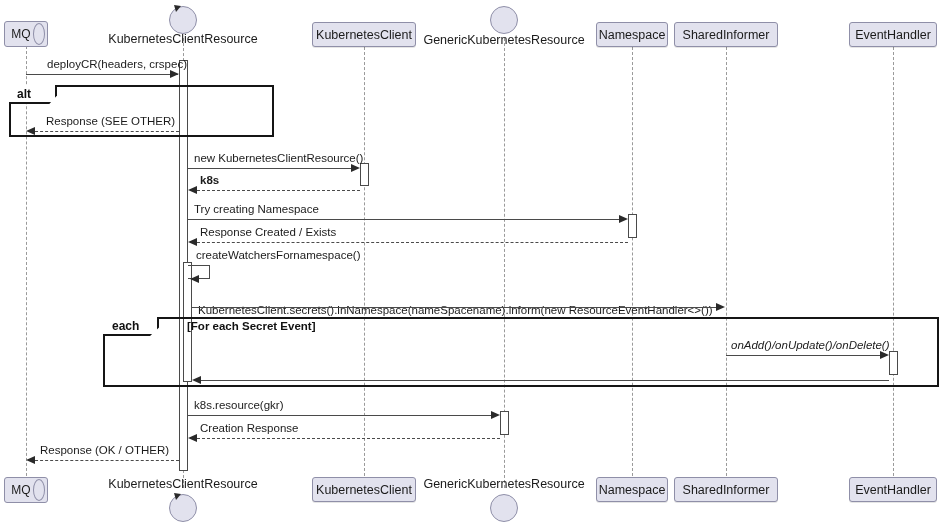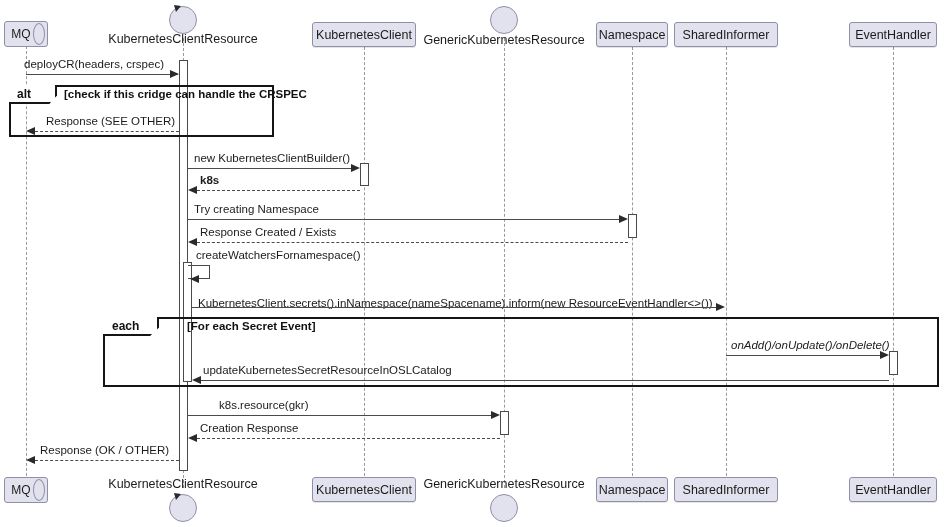--- a/index.html
+++ b/index.html
@@ -124,71 +124,69 @@
     <span>EventHandler</span>
   </div>
 
   <div class="activation" style="left:179px;top:60px;width:9px;height:411px;"></div>
   <div class="activation" style="left:183px;top:262px;width:9px;height:120px;"></div>
   <div class="activation" style="left:360px;top:163px;width:9px;height:23px;"></div>
   <div class="activation" style="left:628px;top:214px;width:9px;height:24px;"></div>
   <div class="activation" style="left:889px;top:351px;width:9px;height:24px;"></div>
   <div class="activation" style="left:500px;top:411px;width:9px;height:24px;"></div>
 
-  <div class="msg-label" style="left:24px;top:58px;">deployCR(headers, crspec)</div>
+  <div class="msg-label" style="left:47px;top:58px;">deployCR(headers, crspec)</div>
   <div class="msg" style="left:26px;top:74px;width:152px;"></div>
   <div class="arrowhead arrow-right" style="left:170px;top:70px;"></div>
 
   <div class="frame" style="left:9px;top:85px;width:265px;height:52px;"></div>
   <div class="frame-tab" style="left:9px;top:85px;width:48px;"></div>
   <div class="frame-tab-label" style="left:17px;top:87px;">alt</div>
-  <div class="frame-cond" style="left:64px;top:88px;">[check if this cridge can handle the CRSPEC</div>
 
   <div class="msg-label" style="left:46px;top:115px;">Response (SEE OTHER)</div>
   <div class="msg dashed" style="left:30px;top:131px;width:149px;"></div>
   <div class="arrowhead arrow-left" style="left:26px;top:127px;"></div>
 
-  <div class="msg-label" style="left:194px;top:152px;">new KubernetesClientBuilder()</div>
+  <div class="msg-label" style="left:194px;top:152px;">new KubernetesClientResource()</div>
   <div class="msg" style="left:188px;top:168px;width:166px;"></div>
   <div class="arrowhead arrow-right" style="left:351px;top:164px;"></div>
 
   <div class="msg-label" style="left:200px;top:174px;font-weight:bold;">k8s</div>
   <div class="msg dashed" style="left:192px;top:190px;width:168px;"></div>
   <div class="arrowhead arrow-left" style="left:188px;top:186px;"></div>
 
   <div class="msg-label" style="left:194px;top:203px;text-align:center;">Try creating Namespace</div>
   <div class="msg" style="left:188px;top:219px;width:434px;"></div>
   <div class="arrowhead arrow-right" style="left:619px;top:215px;"></div>
 
   <div class="msg-label" style="left:200px;top:226px;">Response Created / Exists</div>
   <div class="msg dashed" style="left:192px;top:242px;width:436px;"></div>
   <div class="arrowhead arrow-left" style="left:188px;top:238px;"></div>
 
   <div class="msg-label" style="left:196px;top:249px;">createWatchersFornamespace()</div>
   <div class="selfmsg-box" style="left:188px;top:265px;width:22px;height:14px;"></div>
   <div class="arrowhead arrow-left" style="left:190px;top:275px;"></div>
 
-  <div class="msg-label" style="left:198px;top:297px;text-align:right;">KubernetesClient.secrets().inNamespace(nameSpacename).inform(new ResourceEventHandler&lt;&gt;())</div>
+  <div class="msg-label" style="left:198px;top:304px;text-align:right;">KubernetesClient.secrets().inNamespace(nameSpacename).inform(new ResourceEventHandler&lt;&gt;())</div>
   <div class="msg" style="left:192px;top:307px;width:527px;"></div>
   <div class="arrowhead arrow-right" style="left:716px;top:303px;"></div>
 
   <div class="frame" style="left:103px;top:317px;width:836px;height:70px;"></div>
   <div class="frame-tab" style="left:103px;top:317px;width:56px;"></div>
   <div class="frame-tab-label" style="left:112px;top:319px;">each</div>
   <div class="frame-cond" style="left:173px;top:320px;padding-left:14px;">[For each Secret Event]</div>
 
   <div class="msg-label" style="left:731px;top:339px;font-style:italic;">onAdd()/onUpdate()/onDelete()</div>
   <div class="msg" style="left:726px;top:355px;width:157px;"></div>
   <div class="arrowhead arrow-right" style="left:880px;top:351px;"></div>
 
-  <div class="msg-label" style="left:203px;top:364px;">updateKubernetesSecretResourceInOSLCatalog</div>
   <div class="msg" style="left:196px;top:380px;width:693px;"></div>
   <div class="arrowhead arrow-left" style="left:192px;top:376px;"></div>
 
-  <div class="msg-label" style="left:194px;top:399px;margin-left:25px;">k8s.resource(gkr)</div>
+  <div class="msg-label" style="left:194px;top:399px;">k8s.resource(gkr)</div>
   <div class="msg" style="left:188px;top:415px;width:306px;"></div>
   <div class="arrowhead arrow-right" style="left:491px;top:411px;"></div>
 
   <div class="msg-label" style="left:200px;top:422px;">Creation Response</div>
   <div class="msg dashed" style="left:192px;top:438px;width:308px;"></div>
   <div class="arrowhead arrow-left" style="left:188px;top:434px;"></div>
 
   <div class="msg-label" style="left:40px;top:444px;">Response (OK / OTHER)</div>
   <div class="msg dashed" style="left:30px;top:460px;width:149px;"></div>
   <div class="arrowhead arrow-left" style="left:26px;top:456px;"></div>

